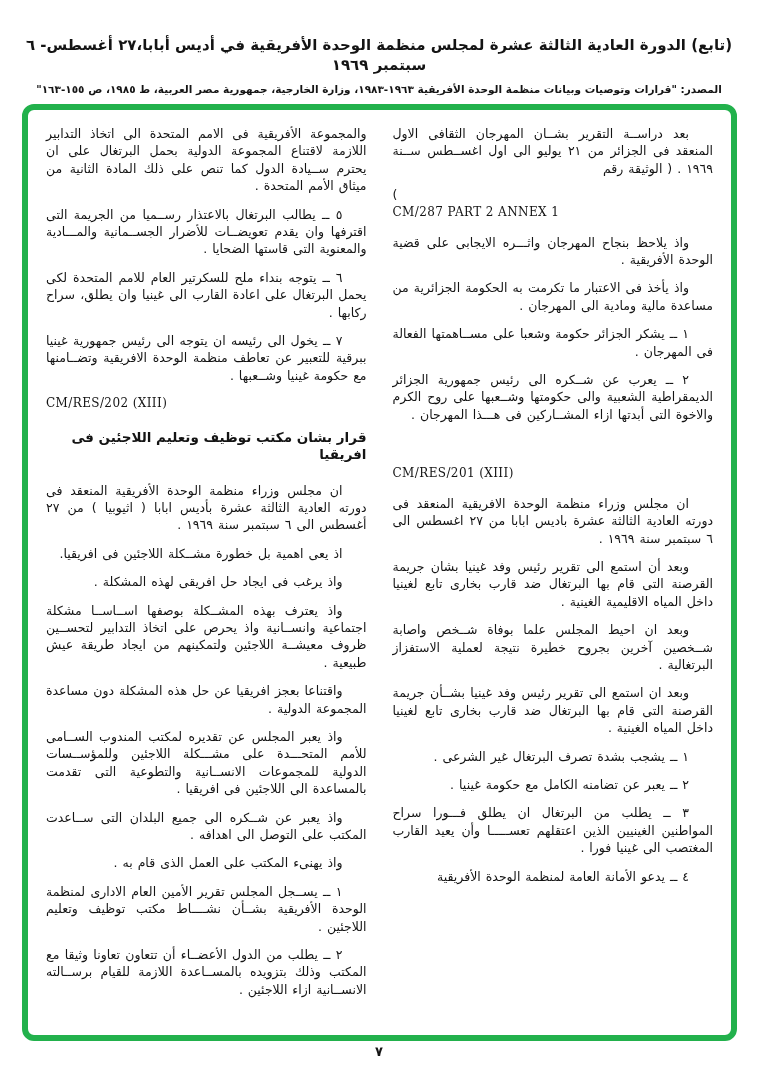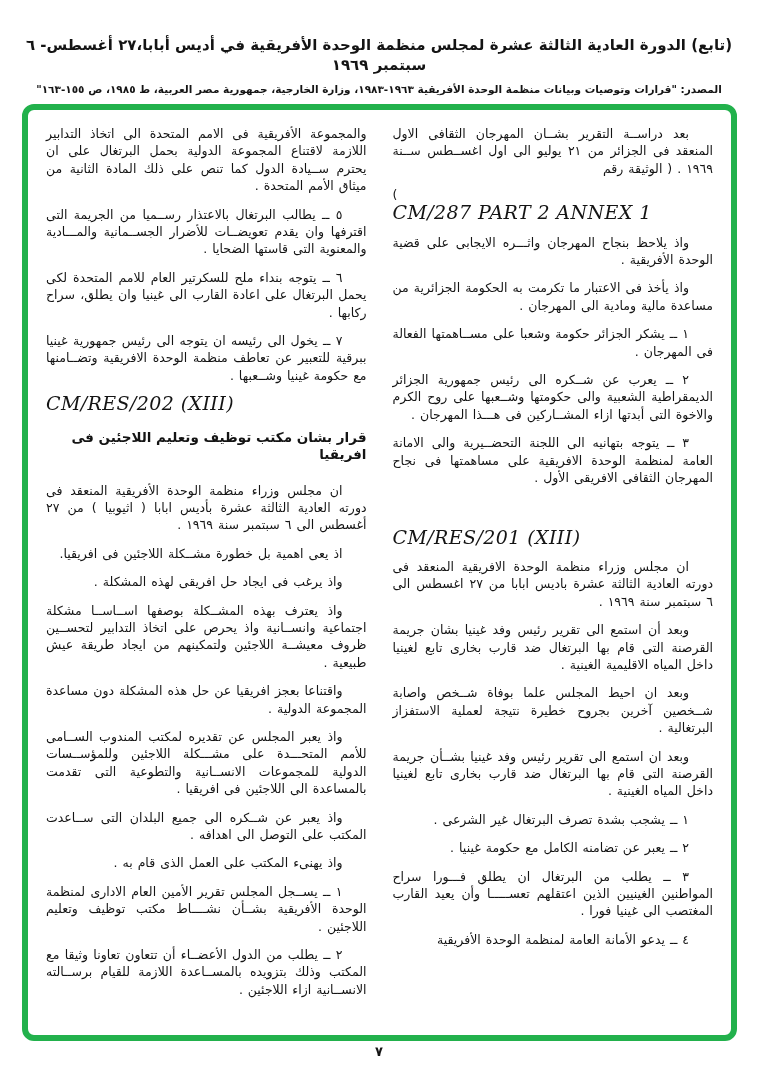--- a/index.html
+++ b/index.html
@@ -61,24 +61,23 @@
   .paren-line {
     direction: ltr;
     text-align: left;
     line-height: 13px;
     margin: 0 0 3px 0;
   }
   .doc-ref {
     direction: ltr;
     text-align: left;
     font-family: "DejaVu Serif", serif;
-    font-size: 19px;
+    font-size: 12px;
     letter-spacing: 0.4px;
     margin: 0 0 12px 0;
-    font-style: italic;
   }
   .doc-ref.gap-xl { margin-top: 42px; }
   .doc-ref.gap-md { margin-top: 10px; }
   .res-heading {
     font-weight: bold;
     text-align: right;
     font-size: 13.5px;
     margin: 16px 0 18px 0;
   }
   .page-number {
@@ -103,21 +102,20 @@
   <div class="columns">
 
     <div class="col">
       <p class="para">بعد دراســة التقرير بشــان المهرجان الثقافى الاول المنعقد فى الجزائر من ٢١ يوليو الى اول اغســطس ســنة ١٩٦٩ . ( الوثيقة رقم</p>
       <div class="paren-line">(</div>
       <div class="doc-ref">CM/287 PART 2 ANNEX 1</div>
       <p class="para">واذ يلاحظ بنجاح المهرجان واثـــره الايجابى على قضية الوحدة الأفريقية .</p>
       <p class="para">واذ يأخذ فى الاعتبار ما تكرمت به الحكومة الجزائرية من مساعدة مالية ومادية الى المهرجان .</p>
       <p class="para">١ ــ يشكر الجزائر حكومة وشعبا على مســاهمتها الفعالة فى المهرجان .</p>
       <p class="para">٢ ــ يعرب عن شــكره الى رئيس جمهورية الجزائر الديمقراطية الشعبية والى حكومتها وشــعبها على روح الكرم والاخوة التى أبدتها ازاء المشــاركين فى هـــذا المهرجان .</p>
-      <p class="para">٣ ــ يتوجه بتهانيه الى اللجنة التحضــيرية والى الامانة العامة لمنظمة الوحدة الافريقية على مساهمتها فى نجاح المهرجان الثقافى الافريقى الأول .</p>
       <div class="doc-ref gap-xl">CM/RES/201  (XIII)</div>
       <p class="para">ان مجلس وزراء منظمة الوحدة الافريقية المنعقد فى دورته العادية الثالثة عشرة باديس ابابا من ٢٧ اغسطس الى ٦ سبتمبر سنة ١٩٦٩ .</p>
       <p class="para">وبعد أن استمع الى تقرير رئيس وفد غينيا بشان جريمة القرصنة التى قام بها البرتغال ضد قارب بخارى تابع لغينيا داخل المياه الاقليمية الغينية .</p>
       <p class="para">وبعد ان احيط المجلس علما بوفاة شــخص واصابة شــخصين آخرين بجروح خطيرة نتيجة لعملية الاستفزاز البرتغالية .</p>
       <p class="para">وبعد ان استمع الى تقرير رئيس وفد غينيا بشــأن جريمة القرصنة التى قام بها البرتغال ضد قارب بخارى تابع لغينيا داخل المياه الغينية .</p>
       <p class="para">١ ــ يشجب بشدة تصرف البرتغال غير الشرعى .</p>
       <p class="para">٢ ــ يعبر عن تضامنه الكامل مع حكومة غينيا .</p>
       <p class="para">٣ ــ يطلب من البرتغال ان يطلق فـــورا سراح المواطنين الغينيين الذين اعتقلهم تعســـــا وأن يعيد القارب المغتصب الى غينيا فورا .</p>
       <p class="para">٤ ــ يدعو الأمانة العامة لمنظمة الوحدة الأفريقية</p>
     </div>

